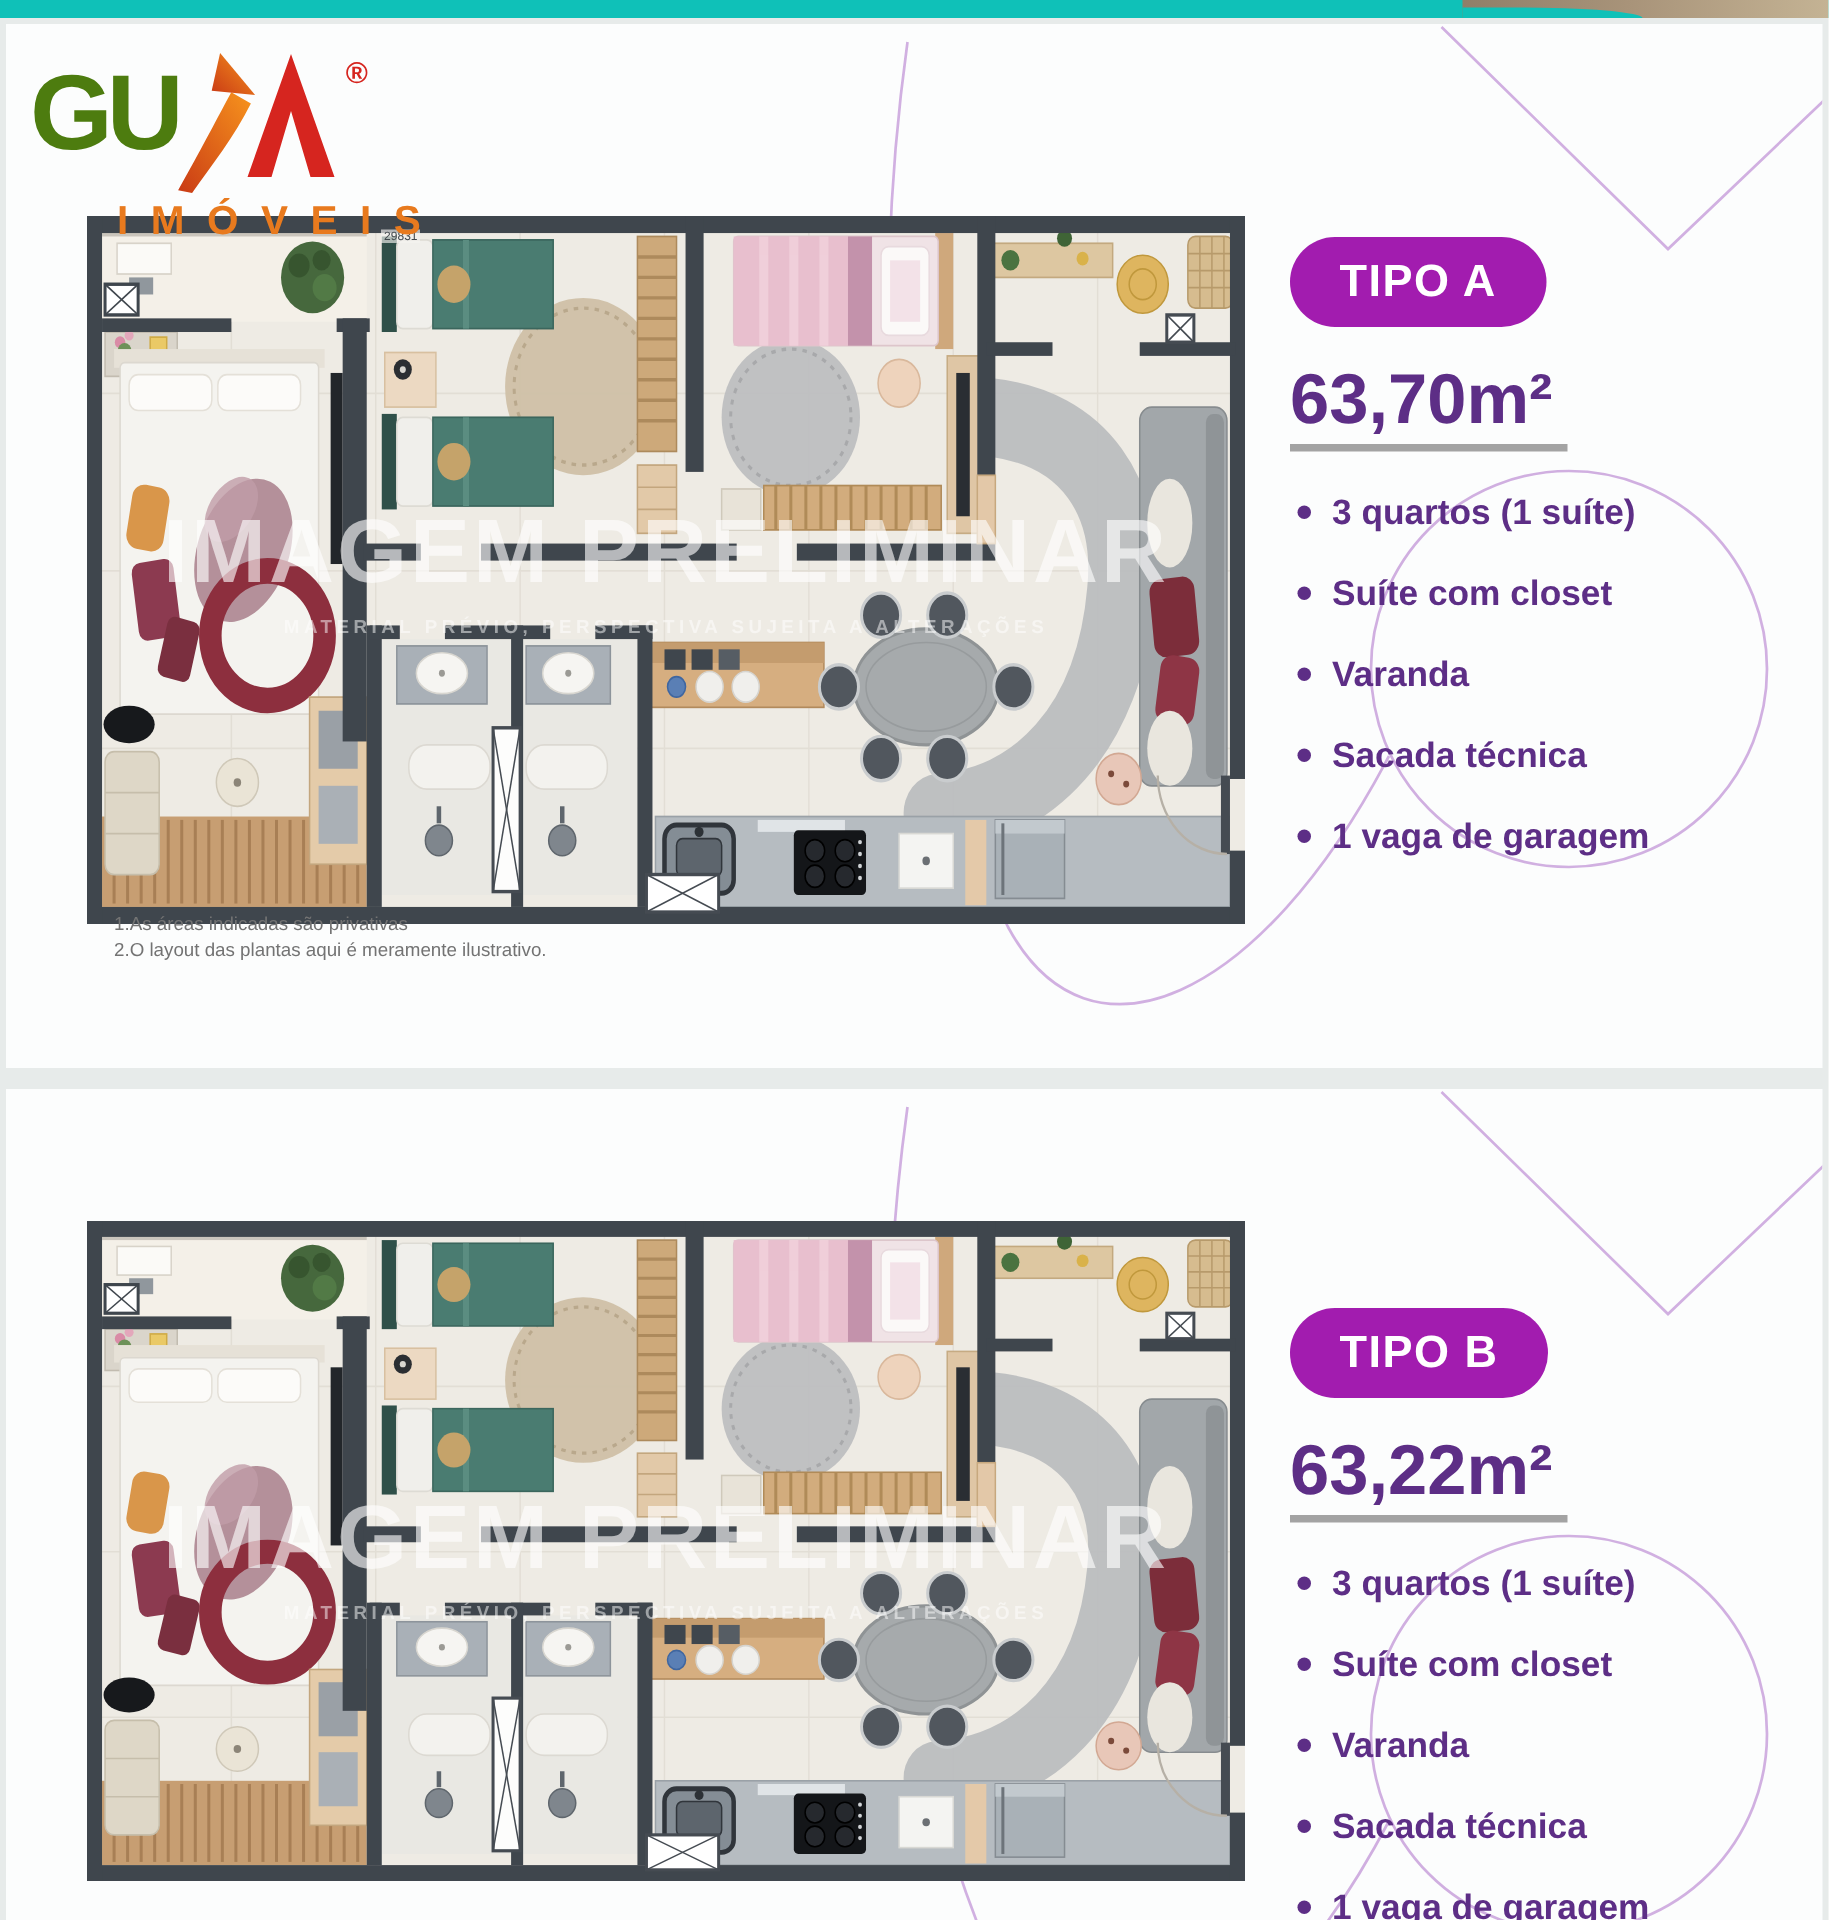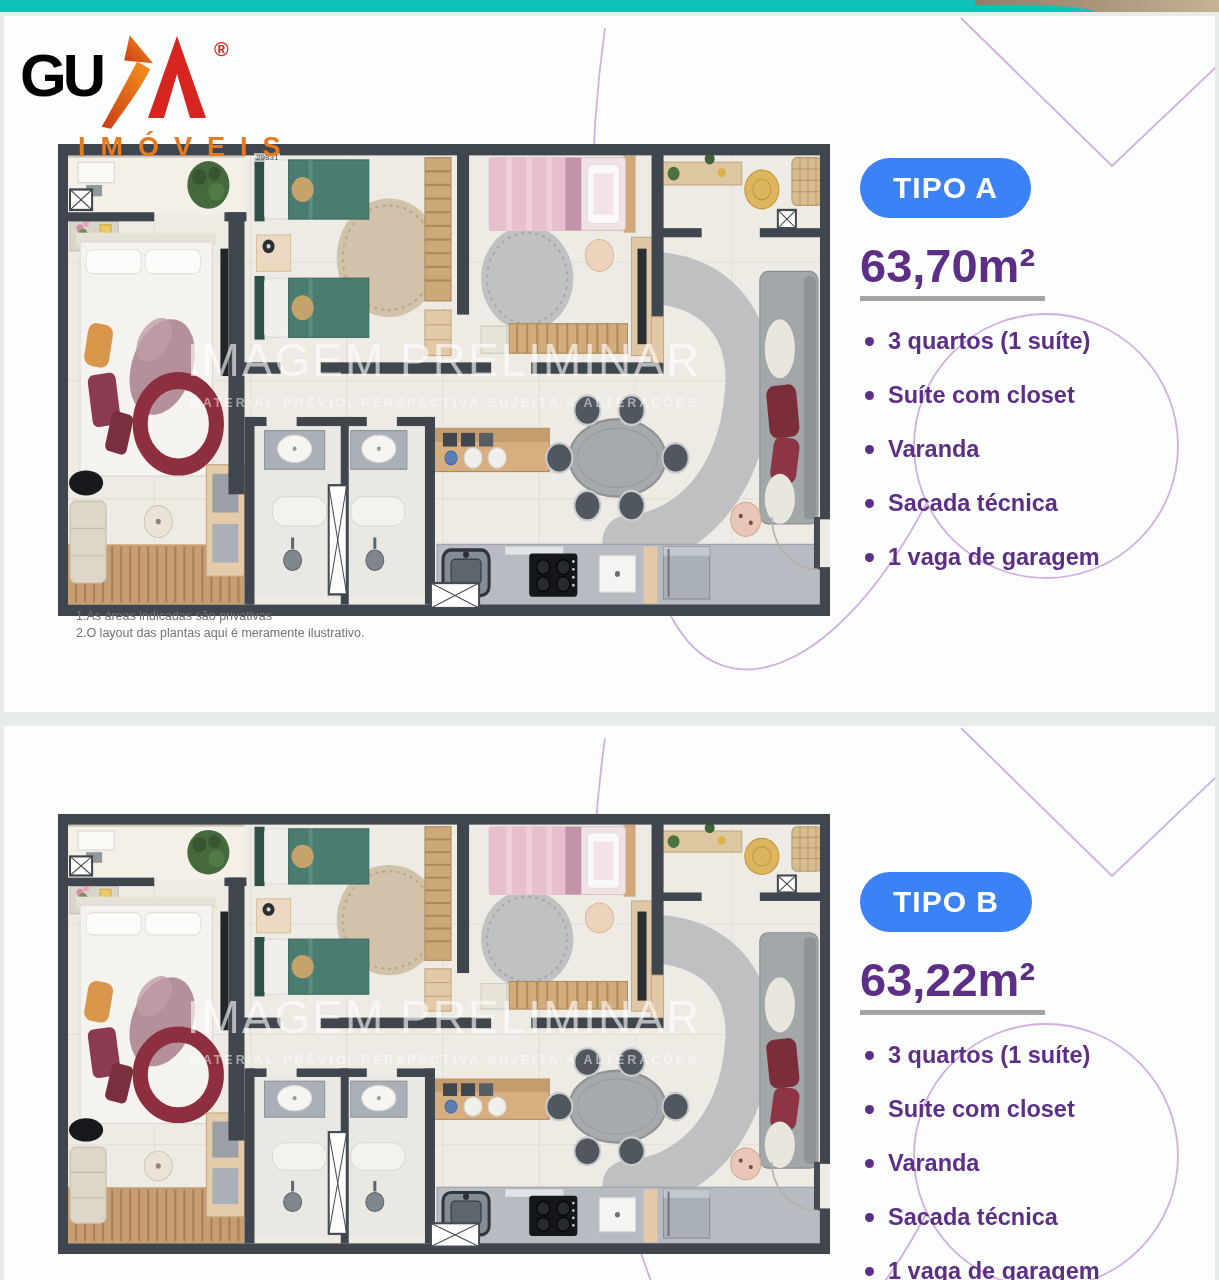--- a/index.html
+++ b/index.html
@@ -14,40 +14,40 @@
   .topbar-photo .wave{position:absolute;left:0;bottom:0;width:120px;height:7px;background:#0fc1b8;
     border-radius:0 70% 0 0 / 0 100% 0 0;}
   
   .card{position:absolute;left:4px;width:1211px;background:#fcfdfd;overflow:hidden;}
   .card-a{top:16px;height:696px;}
   .card-b{top:726px;height:554px;}
   .deco{position:absolute;left:0;top:0;pointer-events:none;}
   
   .logo{position:absolute;left:16px;top:18px;z-index:6;}
   .logo-row{display:flex;align-items:flex-start;}
-  .logo-word{font-size:60px;line-height:84px;font-weight:bold;color:#000000;letter-spacing:-4px;}
+  .logo-word{font-size:71px;line-height:84px;font-weight:bold;color:#4d7c0f;letter-spacing:-4px;}
   .logo-arrow{margin:0 -6px 0 -4px;}
   .logo-lambda{margin-left:-2px;}
   .logo-reg{font-size:20px;font-weight:bold;color:#d6251f;margin:4px 0 0 6px;}
   .logo-sub{margin:2px 0 0 58px;font-size:27px;font-weight:bold;color:#e87a1e;letter-spacing:15px;}
   
   .plan{position:absolute;z-index:2;}
   .plan-a{left:54px;top:100px;width:772px;height:472px;margin-top:28px;}
   .plan-b{left:54px;top:88px;width:772px;height:440px;}
   .plan-canvas,.plan-canvas svg{position:absolute;inset:0;width:100%;height:100%;}
   .watermark{position:absolute;left:0;right:0;top:40%;text-align:center;z-index:4;pointer-events:none;}
-  .wm-title{font-size:46px;font-weight:normal;color:rgba(255,255,255,0.62);letter-spacing:2px;}
+  .wm-title{font-size:60px;font-weight:bold;color:rgba(255,255,255,0.62);letter-spacing:2px;}
   .wm-sub{margin-top:9px;font-size:12.5px;font-weight:bold;color:rgba(255,255,255,0.5);letter-spacing:3px;}
   .plan-artifact{position:absolute;left:25.4%;top:2%;font-size:8px;color:#41474c;
     background:rgba(244,243,240,0.65);padding:0 2px;z-index:5;}
   
   .info{position:absolute;left:856px;width:350px;z-index:3;}
   .info-a{top:142px;}
   .info-b{top:146px;}
-  .badge{display:inline-block;background:#3b82f6;color:#ffffff;font-size:30px;font-weight:bold;
+  .badge{display:inline-block;background:#a21caf;color:#ffffff;font-size:30px;font-weight:bold;
     letter-spacing:1px;padding:13px 33px;border-radius:37px;}
   .area{display:inline-block;margin-top:20px;font-size:47px;font-weight:bold;color:#5d2e86;
     border-bottom:5px solid #a3a3a3;padding:0 10px 3px 0;letter-spacing:0;}
   .features{list-style:none;margin:16px 0 0 0;padding:0;}
   .features li{position:relative;padding-left:28px;margin:26px 0;font-size:23.5px;font-weight:bold;
     color:#5d2e86;line-height:28px;}
   .features li::before{content:"";position:absolute;left:5px;top:10px;width:9px;height:9px;
     border-radius:50%;background:#5d2e86;}
   
   .disclaimer{position:absolute;left:72px;top:592px;z-index:3;}

